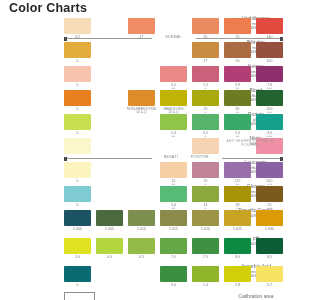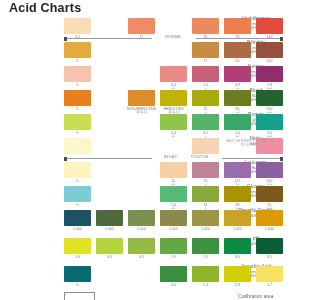--- a/index.html
+++ b/index.html
@@ -58,21 +58,21 @@
     position:absolute;
     width:29px;height:14px;
     background:#ffffff;border:1px solid #8e8e8e;
   }
 </style>
 </head>
 <body>
 
 <div id="page">
 
-  <div class="title">Acid Charts</div>
+  <div class="title">Color Charts</div>
 
   <div class="grid" id="grid">
       <div class="rlabel" style="top: 2px;">
         <span class="nm">Urobilinogen</span>
         <span class="un">μ mol/L.</span>
         <span class="tm">60Sec.</span>
       </div>
       <div class="sw" style="left: 64px; top: 4px; background: rgb(247, 220, 182);"></div>
       <div class="cap" style="left: 60.5px; top: 21.5px;">3.2</div>
       <div class="sw" style="left: 128px; top: 4px; background: rgb(239, 140, 102);"></div>

